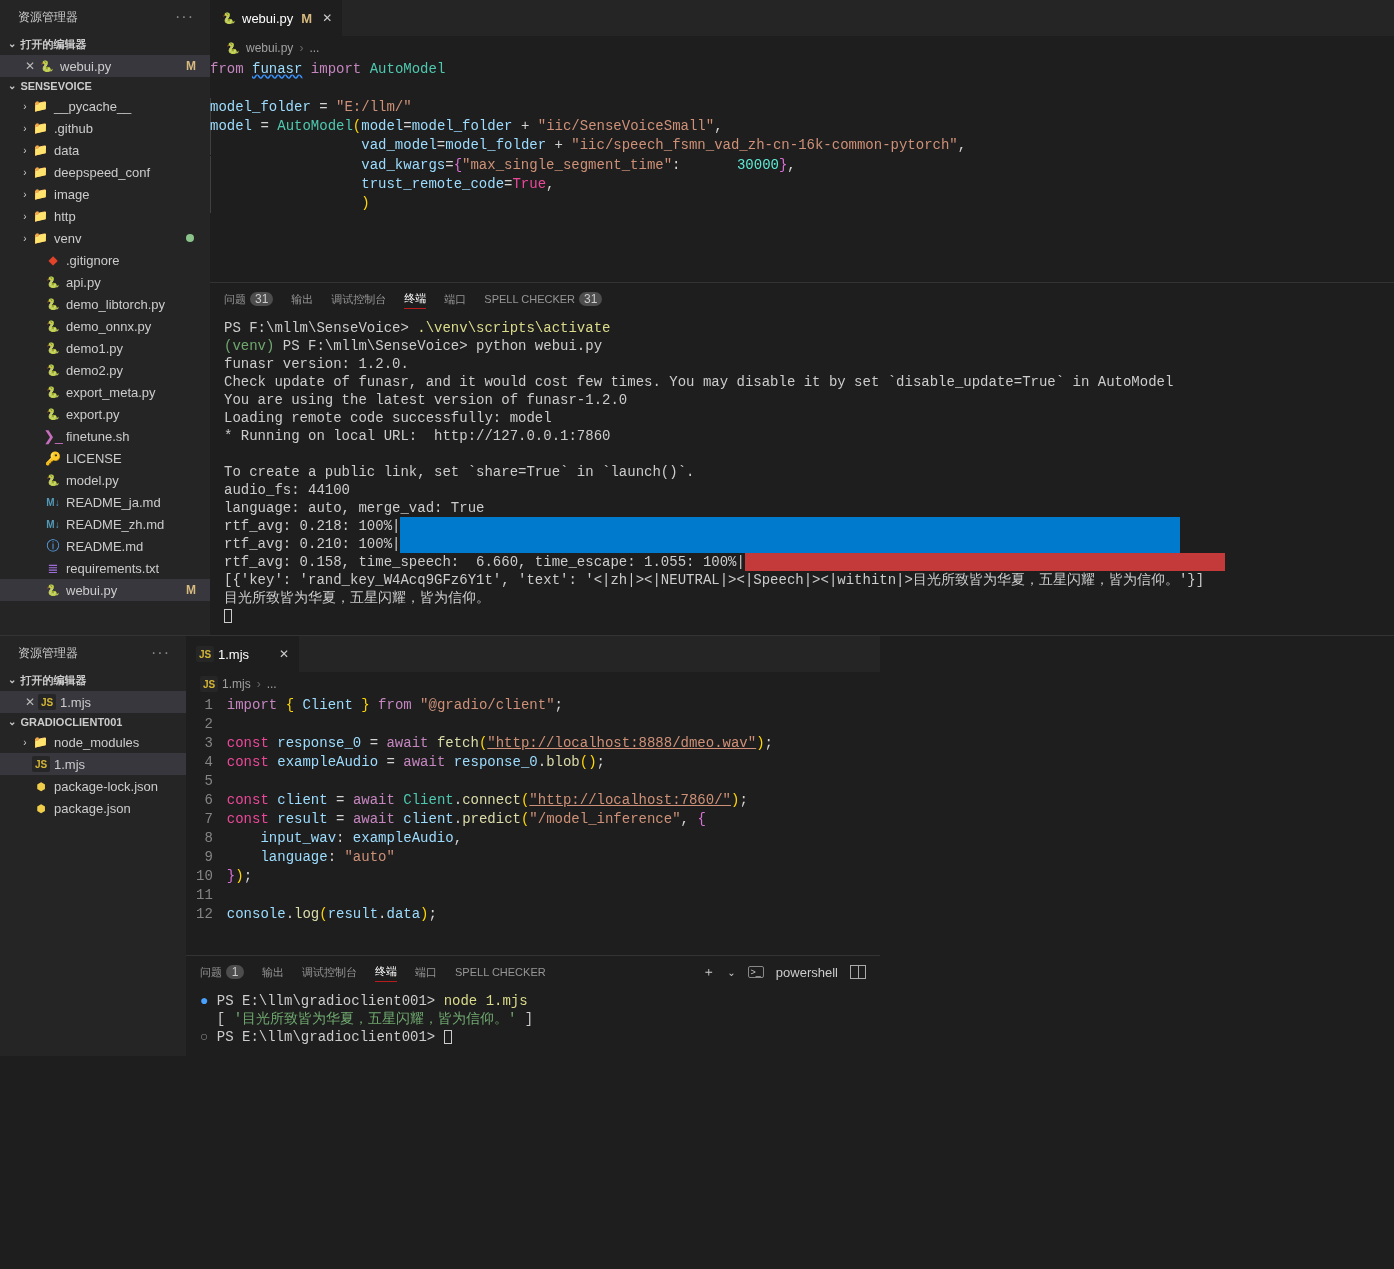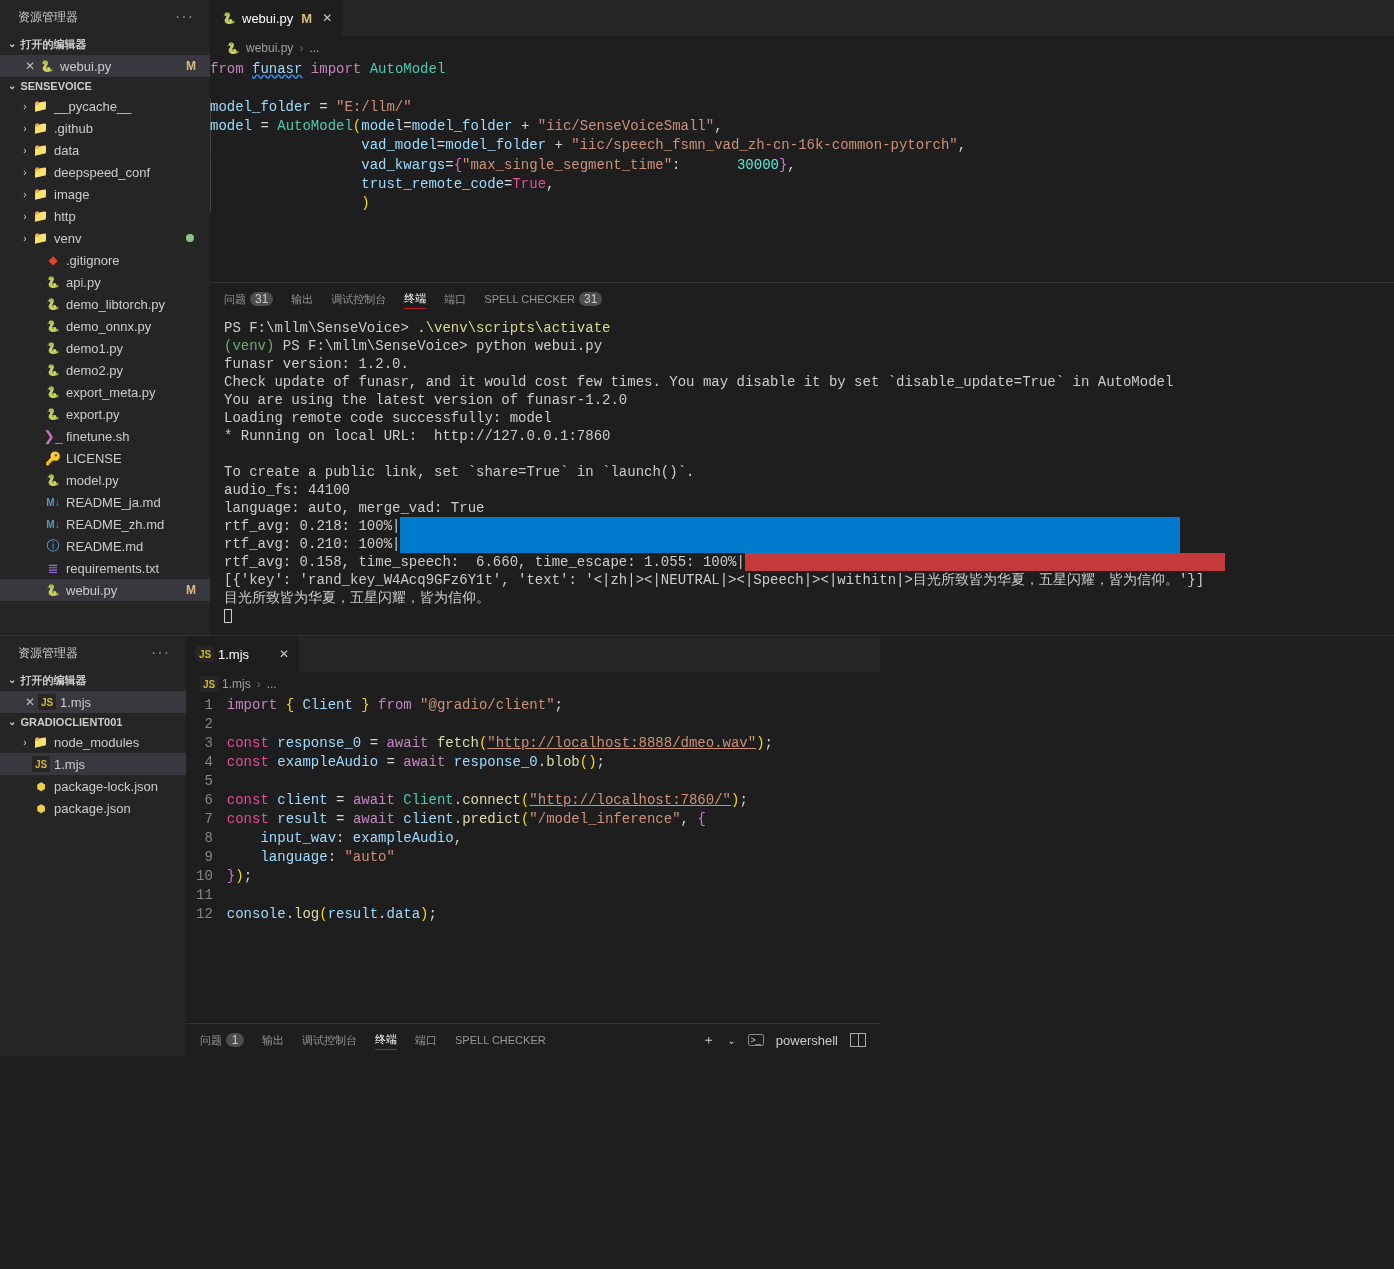--- a/index.html
+++ b/index.html
@@ -438,15 +438,18 @@
         <span class="ptab">端口</span>
         <span class="ptab">SPELL CHECKER</span>
         <div class="panel-right">
           <span>＋</span>
           <span style="font-size:10px;">⌄</span>
           <span style="border:1px solid #888;border-radius:2px;padding:0 2px;font-size:9px;">&gt;_</span>
           <span>powershell</span>
           <span class="split-icon"></span>
         </div>
       </div>
+      <div class="term"><span class="tdot">●</span> <span>PS E:\llm\gradioclient001&gt; </span><span class="ylw">node 1.mjs</span>
+  <span>[ </span><span class="grn">'目光所致皆为华夏，五星闪耀，皆为信仰。'</span><span> ]</span>
+<span style="color:#888">○</span> <span>PS E:\llm\gradioclient001&gt; </span><span class="cursor"></span></div>
     </div>
   </div>
 </div>
 
 </body></html>

